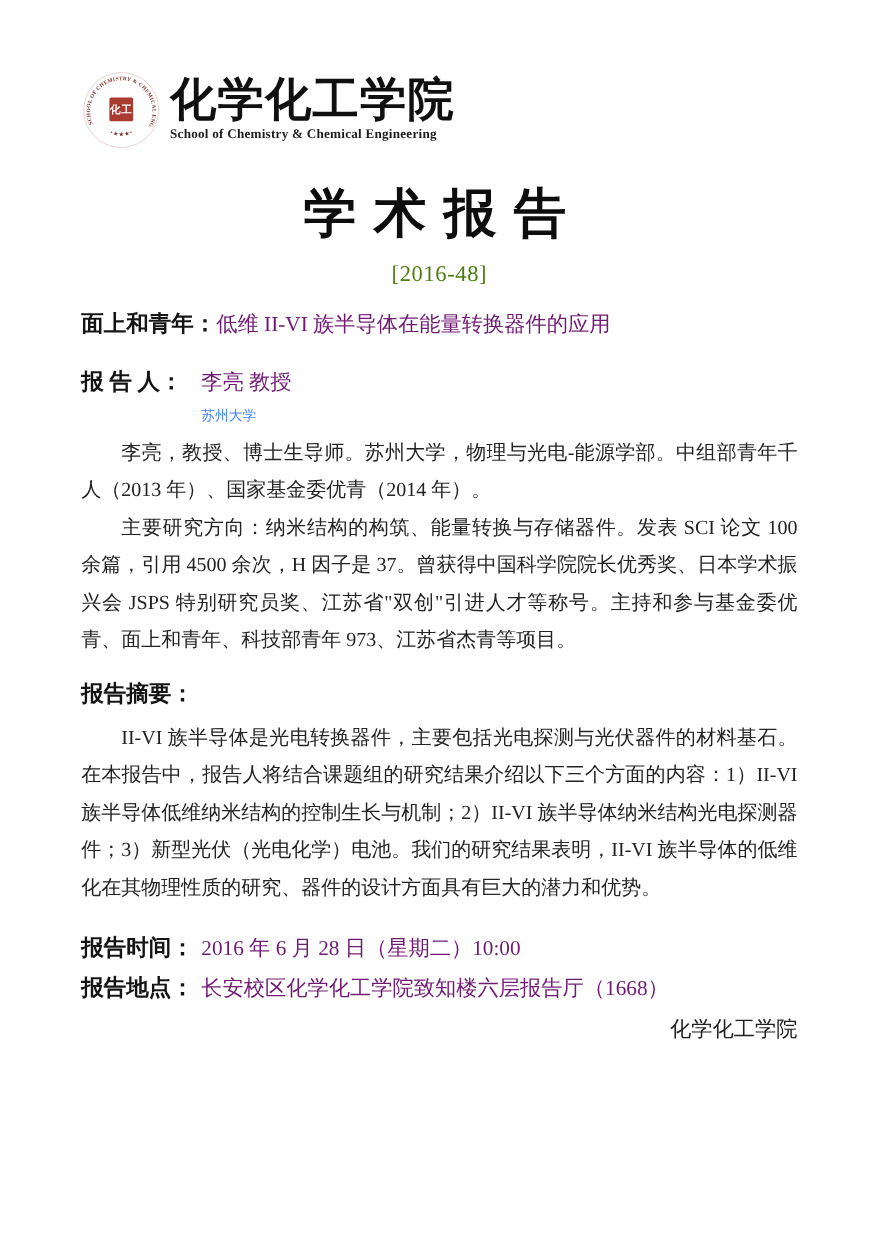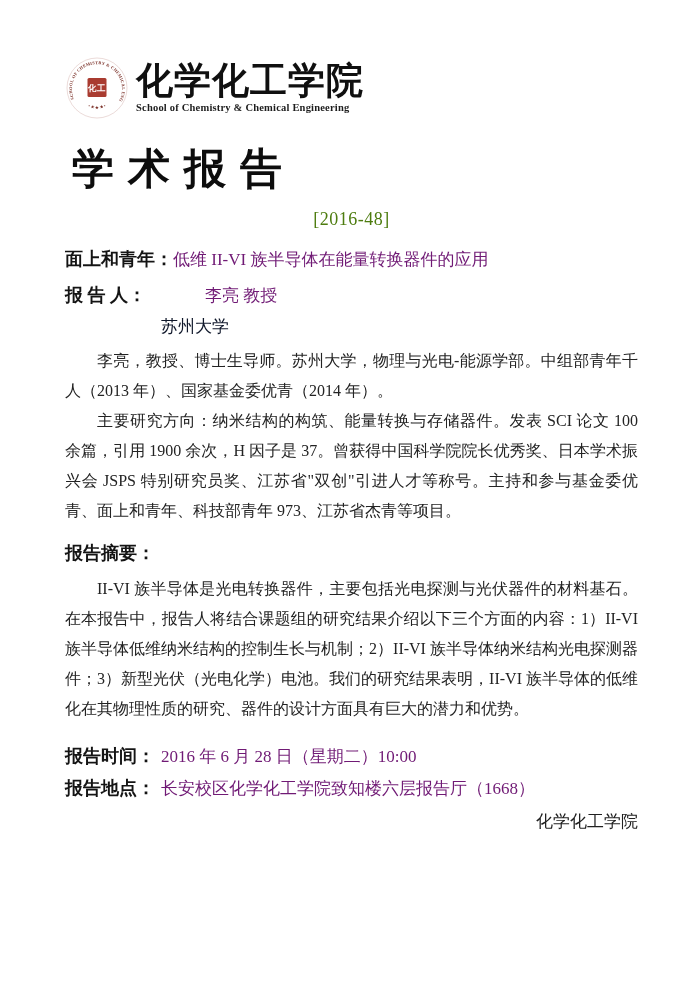--- a/index.html
+++ b/index.html
@@ -22,38 +22,38 @@
     font-size:37px;line-height:40px;font-weight:700;
     letter-spacing:1px;color:#101010;
     font-family:"Liberation Serif","DejaVu Serif",serif;
   }
   .college-en{
     font-size:10.5px;font-weight:700;margin-top:1px;
     letter-spacing:0.2px;color:#1d1d1d;
   }
   
   .doc-title{
-    margin:22px 0 0;text-align:left;
+    margin:22px 0 0;text-align:center;
     font-size:42px;line-height:46px;font-weight:700;
-    letter-spacing:14px;padding-left:7px;color:#0d0d0d;font-family:Liberation Mono, monospace;
+    letter-spacing:14px;padding-left:7px;color:#0d0d0d;
   }
   .serial{
     text-align:center;font-size:18px;line-height:24px;
     margin-top:12px;letter-spacing:0.5px;color:#4d7c0f;
   }
   
   .field-row{display:flex;align-items:baseline;}
   .flabel{
     flex:0 0 96px;font-weight:700;font-size:18px;
     color:#141414;white-space:pre;
   }
   .fvalue{font-size:17px;color:#701a75;}
   .topic-row{margin-top:16px;}
-  .speaker-row{margin-top:12px;gap:44px;}
-  .affiliation{margin-left:96px;margin-top:8px;font-size:17px;color:#0f172a;}
+  .speaker-row{margin-top:22px;}
+  .affiliation{margin-left:96px;margin-top:8px;font-size:11px;color:#3b82f6;}
   .section-label{
     font-weight:700;font-size:18px;line-height:26px;
     margin-top:14px;color:#141414;white-space:pre;
   }
   .abstract-label{}
   .para{
     margin:8px 0 0;font-size:16px;line-height:30px;
     text-align:justify;text-indent:32px;color:#232323;
   }
   .para + .para{margin-top:0;}
@@ -101,21 +101,21 @@
     <span class="fvalue">低维 II-VI 族半导体在能量转换器件的应用</span>
   </div>
 
   <div class="field-row speaker-row">
     <span class="flabel">报 告 人：</span>
     <span class="fvalue">李亮 教授</span>
   </div>
   <div class="affiliation">苏州大学</div>
 
   <p class="para">李亮，教授、博士生导师。苏州大学，物理与光电-能源学部。中组部青年千人（2013 年）、国家基金委优青（2014 年）。</p>
-  <p class="para">主要研究方向：纳米结构的构筑、能量转换与存储器件。发表 SCI 论文 100 余篇，引用 1900 余次，H 因子是 37。曾获得中国科学院院长优秀奖、日本学术振兴会 JSPS 特别研究员奖、江苏省"双创"引进人才等称号。主持和参与基金委优青、面上和青年、科技部青年 973、江苏省杰青等项目。</p>
+  <p class="para">主要研究方向：纳米结构的构筑、能量转换与存储器件。发表 SCI 论文 100 余篇，引用 4500 余次，H 因子是 37。曾获得中国科学院院长优秀奖、日本学术振兴会 JSPS 特别研究员奖、江苏省"双创"引进人才等称号。主持和参与基金委优青、面上和青年、科技部青年 973、江苏省杰青等项目。</p>
 
   <div class="section-label abstract-label">报告摘要：</div>
   <p class="para">II-VI 族半导体是光电转换器件，主要包括光电探测与光伏器件的材料基石。在本报告中，报告人将结合课题组的研究结果介绍以下三个方面的内容：1）II-VI 族半导体低维纳米结构的控制生长与机制；2）II-VI 族半导体纳米结构光电探测器件；3）新型光伏（光电化学）电池。我们的研究结果表明，II-VI 族半导体的低维化在其物理性质的研究、器件的设计方面具有巨大的潜力和优势。</p>
 
   <div class="field-row time-row">
     <span class="flabel">报告时间：</span>
     <span class="fvalue">2016 年 6 月 28 日（星期二）10:00</span>
   </div>
   <div class="field-row location-row">
     <span class="flabel">报告地点：</span>

